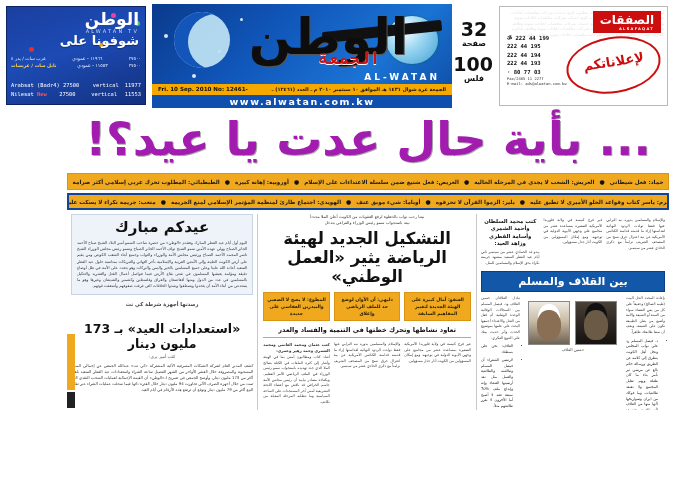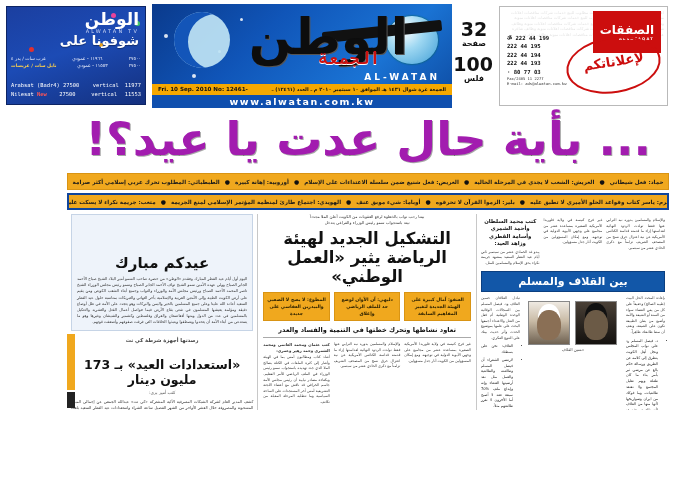--- a/index.html
+++ b/index.html
@@ -106,21 +106,21 @@
   .adbox{
     position:absolute;left:499px;top:6px;width:169px;height:100px;
     border:1px solid #b9b9b9;background:#fff;overflow:hidden;box-sizing:border-box;
   }
   .adbox-bg{
     position:absolute;inset:0;opacity:.22;font-size:4px;line-height:5.4px;color:#777;
     padding:3px;box-sizing:border-box;overflow:hidden;
   }
   .adbox-hdr{
     position:absolute;right:6px;top:4px;background:#cc0e0e;color:#fff;
-    padding:12px 7px;font-size:12px;font-weight:bold;letter-spacing:-1px;
+    padding:2px 7px;font-size:12px;font-weight:bold;letter-spacing:-1px;
   }
   .adbox-hdr .sub{font-size:3.6px;letter-spacing:1.3px;display:block;line-height:4px;}
   .phones{
     position:absolute;left:7px;top:27px;font-size:5.6px;line-height:8.4px;color:#111;
     direction:ltr;text-align:left;font-weight:bold;
     font-family:"DejaVu Sans Mono","Liberation Mono",monospace;
   }
   .phones .tiny{font-size:3.8px;font-weight:normal;line-height:5px;color:#333;}
   .stamp{
     position:absolute;left:66px;top:30px;width:95px;height:56px;
@@ -160,21 +160,20 @@
     display:flex;flex-direction:row;gap:0;margin:4px 5px 0 5px;height:196px;
   }
   .col{box-sizing:border-box;overflow:hidden;position:relative;}
   .col-right{width:212px;padding:0 4px;}
   .col-mid{width:242px;padding:0 5px;border-right:1px solid #c8c8c8;border-left:1px solid #c8c8c8;}
   .col-left{width:210px;padding:0 4px;}
 
   .hl2{
     font-size:15px;font-weight:bold;text-align:center;color:#111;line-height:17px;
     letter-spacing:-.5px;
-    margin-top:36px;
   }
   .lede{
     font-size:3.9px;line-height:6.2px;color:#333;text-align:justify;margin-top:4px;
   }
   .eid-card{
     background:#eef3fa;border:1px solid #c6d4e6;padding:4px 5px;box-sizing:border-box;
   }
   .byline{font-size:4.4px;color:#555;text-align:center;margin-top:3px;}
   .subhead-sm{font-size:5.2px;text-align:center;color:#444;margin-top:6px;font-weight:bold;}
   .hl3{

